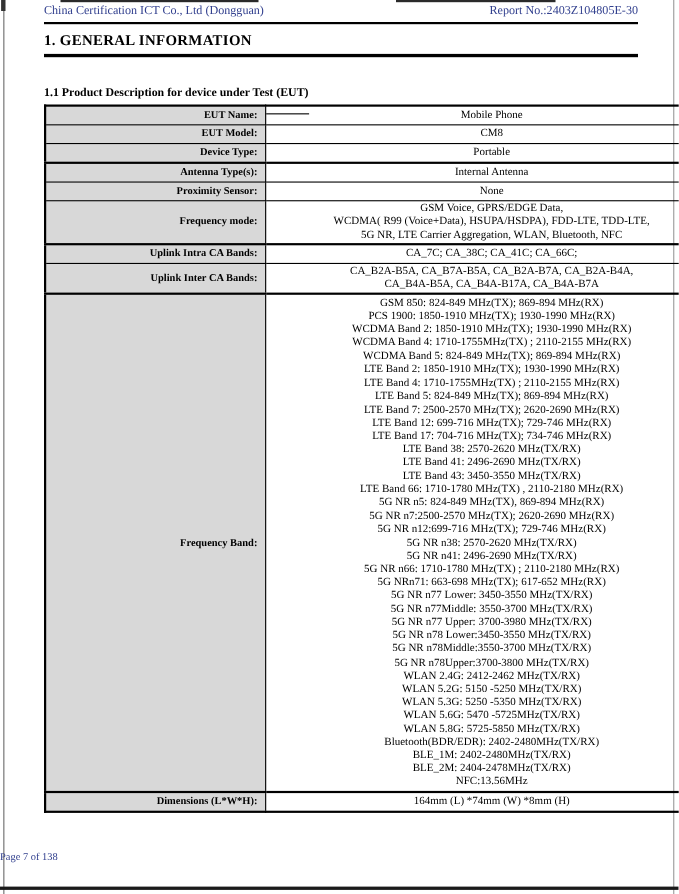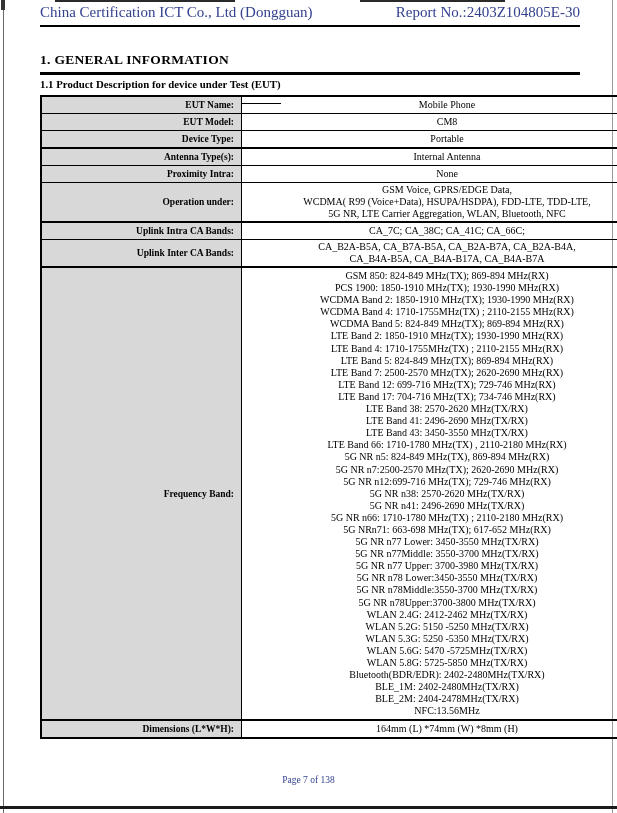--- a/index.html
+++ b/index.html
@@ -27,29 +27,29 @@
   .corner-mark { position:absolute; left:1px; top:0; width:4px; height:10px; background:#333; }
 
   .header {
     position: absolute;
     left: 40px;
     top: 4px;
     width: 540px;
     display: flex;
     justify-content: space-between;
     align-items: flex-end;
-    font-size: 15px;
+    font-size: 11px;
     color: #33418f;
     border-bottom: 2.5px solid #000;
     padding-bottom: 4px;
   }
   .section-title {
     position: absolute;
     left: 40px;
-    top: 52px;
+    top: 29px;
     width: 540px;
     font-size: 13.5px;
     font-weight: bold;
     letter-spacing: 0.3px;
     border-bottom: 3px solid #000;
     padding-bottom: 4px;
   }
   .subsection-title {
     position: absolute;
     left: 40px;
@@ -96,21 +96,21 @@
   tr.single th.lbl, tr.single td.val { height: 14px; }
   tr.freq td.val { line-height: 12.1px; padding-top: 2px; padding-bottom: 2px; margin-left: 14px; }
   tr.sep th.lbl, tr.sep td.val { border-bottom-width: 2px; }
   tr.sep-top th.lbl, tr.sep-top td.val { border-top-width: 2px; }
 
   .footer {
     position: absolute;
     left: 0;
     top: 775px;
     width: 617px;
-    text-align: center;
+    text-align: left;
     font-size: 9.5px;
     color: #33418f;
   }
 </style>
 </head>
 <body>
 
 <div class="page">
 
   <div class="edge-left"></div>
@@ -143,25 +143,25 @@
       </tr>
       <tr class="single sep">
         <th class="lbl">Device Type:</th>
         <td class="val">Portable</td>
       </tr>
       <tr class="single">
         <th class="lbl">Antenna Type(s):</th>
         <td class="val">Internal Antenna</td>
       </tr>
       <tr class="single">
-        <th class="lbl">Proximity Intra:</th>
+        <th class="lbl">Proximity Sensor:</th>
         <td class="val">None</td>
       </tr>
       <tr class="sep">
-        <th class="lbl">Operation under:</th>
+        <th class="lbl">Frequency mode:</th>
         <td class="val">GSM Voice, GPRS/EDGE Data,
 WCDMA( R99 (Voice+Data), HSUPA/HSDPA), FDD-LTE, TDD-LTE,
 5G NR, LTE Carrier Aggregation, WLAN, Bluetooth, NFC</td>
       </tr>
       <tr class="single">
         <th class="lbl">Uplink Intra CA Bands:</th>
         <td class="val">CA_7C; CA_38C; CA_41C; CA_66C;</td>
       </tr>
       <tr class="sep">
         <th class="lbl">Uplink Inter CA Bands:</th>

